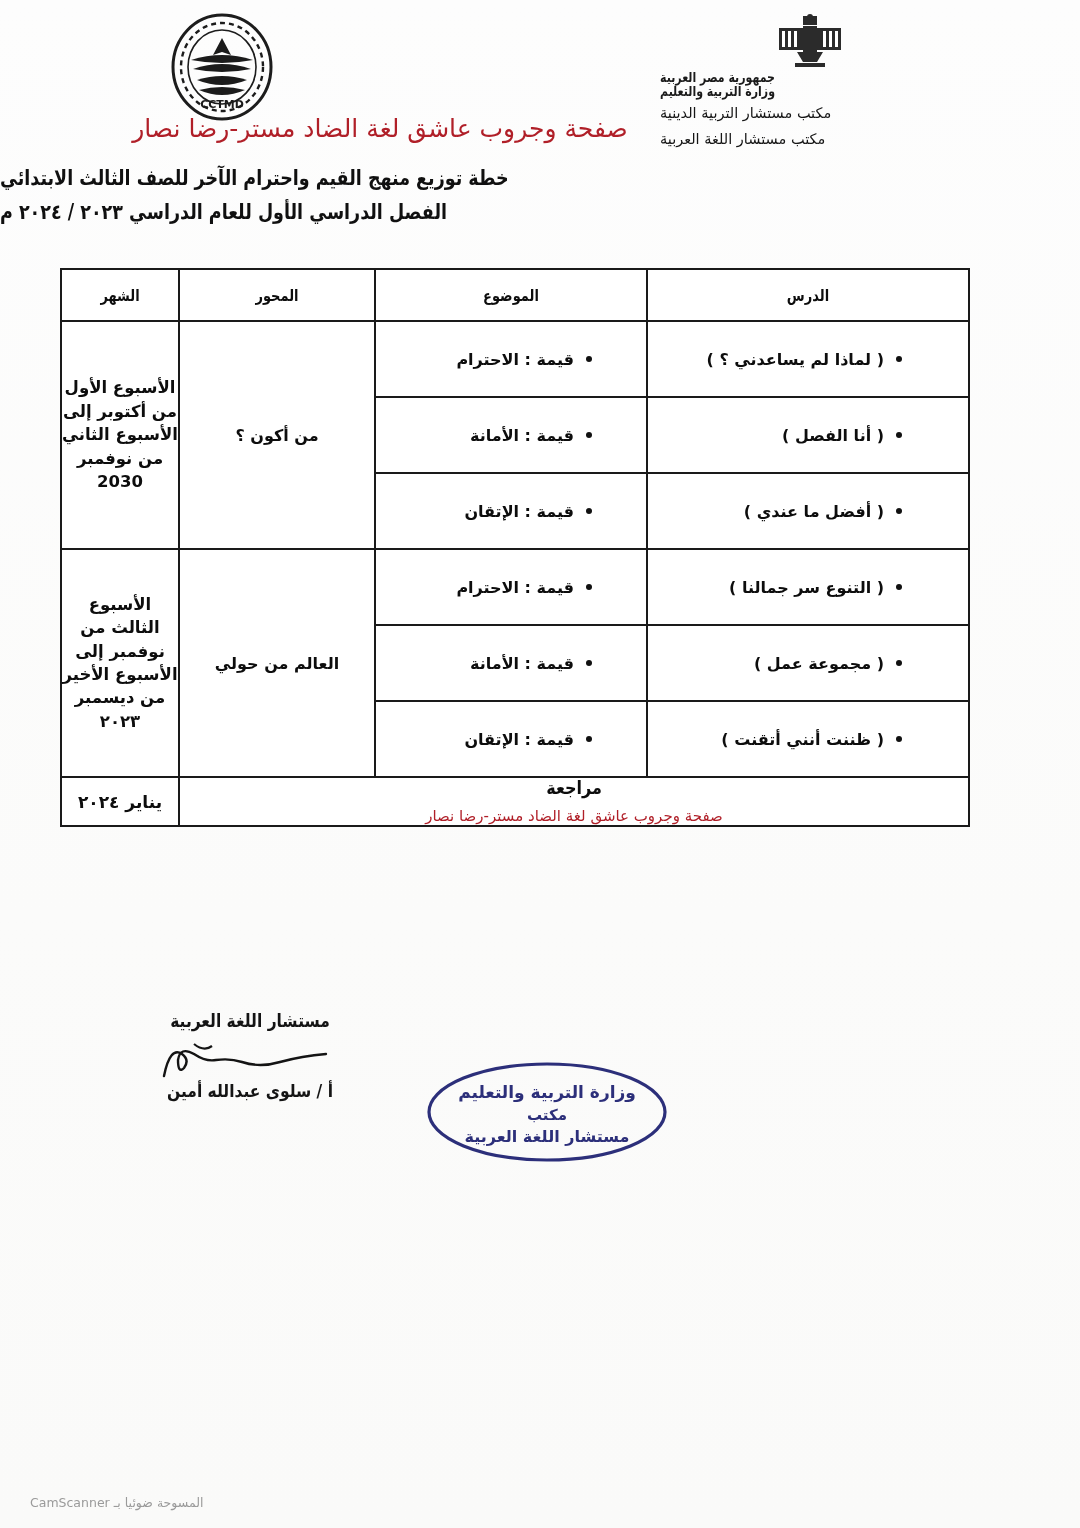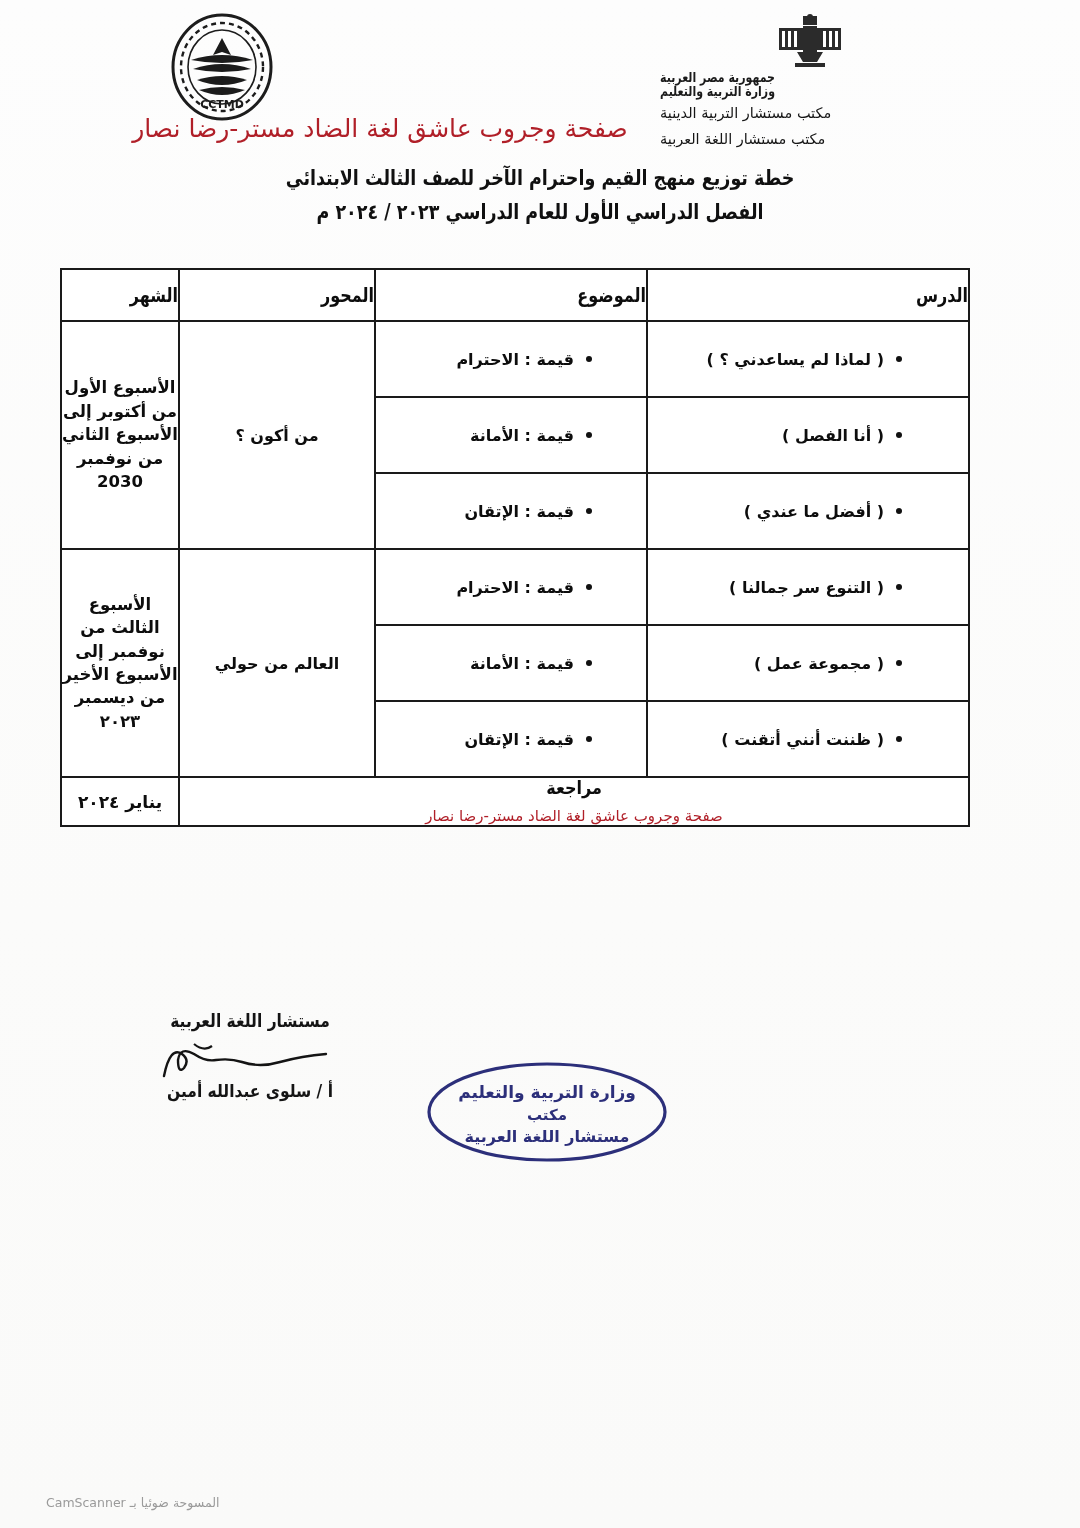--- a/index.html
+++ b/index.html
@@ -71,21 +71,21 @@
     font-weight: 500;
     letter-spacing: 0px;
     white-space: nowrap;
     font-family: "DejaVu Sans", sans-serif;
   }
 
   .doc-title {
     position: absolute;
     top: 168px;
     left: 0; right: 0;
-    text-align: center;
+    text-align: left;
   }
   .doc-title .l1 {
     font-size: 17.5px;
     font-weight: bold;
     color: #101010;
     transform: scaleY(1.18);
     letter-spacing: -0.2px;
   }
   .doc-title .l2 {
     font-size: 17.5px;
@@ -114,23 +114,23 @@
     vertical-align: middle;
     padding: 0;
   }
   .col-month  { width: 118px; }
   .col-axis   { width: 196px; }
   .col-topic  { width: 272px; }
   .col-lesson { width: 322px; }
 
   th.hcell {
     height: 50px;
-    font-size: 16px;
-    font-weight: bold;
-    text-align: right;
+    font-size: 13px;
+    font-weight: bold;
+    text-align: center;
     transform: none;
     color: #0d0d0d;
   }
   th.hcell span { display:inline-block; transform: scaleY(1.2); }
 
   td.month {
     text-align: center;
     font-size: 16.5px;
     font-weight: bold;
     line-height: 1.42;
@@ -236,21 +236,21 @@
     height: 108px;
   }
   .stamp svg { width: 100%; height: 100%; display:block; }
 
   
   .footer {
     position: absolute;
     bottom: 18px;
     left: 0; right: 0;
     text-align: left;
-    padding-left: 16px;
+    padding-left: 0;
     padding-right: 0;
   }
   .footer .cs {
     display: inline-block;
     margin-right: 0;
     margin-left: 14px;
     font-size: 12.5px;
     color: #9a9a9a;
     direction: rtl;
     float: left;

